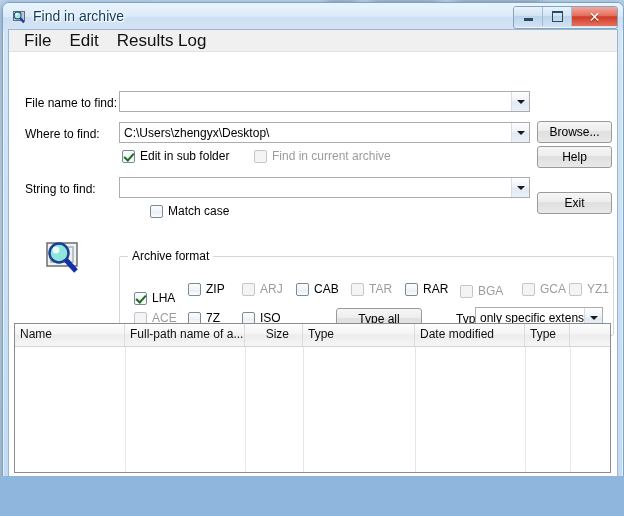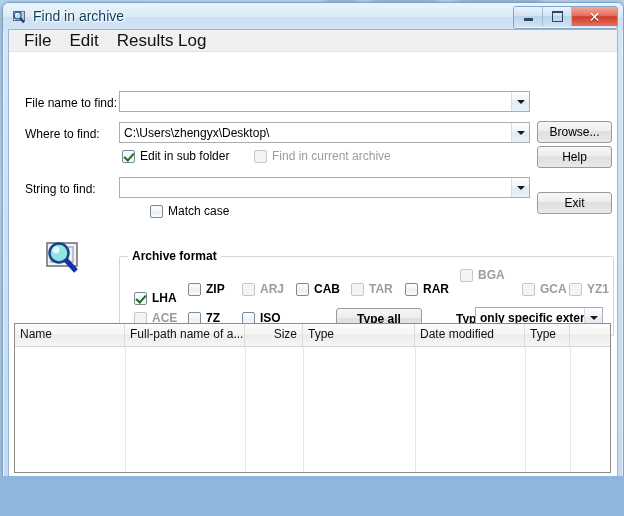--- a/index.html
+++ b/index.html
@@ -87,36 +87,36 @@
   .box{width:13px;height:13px;box-sizing:border-box;flex:0 0 13px;
     border:1px solid #7b8a97;border-radius:2px;
     background:linear-gradient(180deg,#fcfcfc,#f1f4f7 50%,#e7edf3 51%,#fbfcfd);
     position:relative;}
   .box.dis{border-color:#c2c7cc;background:#f4f4f4;}
   .box.chk::after{content:"";position:absolute;left:3px;top:0px;width:4px;height:8px;
     border:solid #1f6b1f;border-width:0 2px 2px 0;transform:rotate(42deg);}
   .cb.dis{color:#9c9c9c;}
 
   
-  .group{position:absolute;border:1px solid #d6d6d6;border-radius:2px;font-weight:bold;}
+  .group{position:absolute;border:1px solid #d6d6d6;border-radius:2px;}
   .group-title{position:absolute;top:-8px;left:8px;background:#fff;padding:0 4px;
     font-size:12px;color:#000;}
 
   .types-lbl{position:absolute;font-size:12px;}
 
   
   .magicon{position:absolute;}
 
   
   .listwrap{position:absolute;left:5px;top:293px;width:597px;height:150px;
     border:1px solid #8c8c8c;background:#fff;box-sizing:border-box;overflow:hidden;}
   .hdr{display:flex;height:22px;
     background:linear-gradient(180deg,#fdfdfd 0%,#f4f4f4 46%,#ececec 50%,#f6f6f6 100%);
     border-bottom:1px solid #d4d4d4;}
-  .hc{box-sizing:border-box;border-right:1px solid #dcdcdc;padding:3px 5px 0 5px;
+  .hc{box-sizing:border-box;border-right:1px solid #dcdcdc;padding:3px 13px 0 5px;
     font-size:12px;color:#111;overflow:hidden;white-space:nowrap;}
   .hc.r{text-align:right;}
   .rows{position:relative;height:126px;background:#fff;}
   .vline{position:absolute;top:0;bottom:0;width:1px;background:#e6e6e6;}
 
   .statusbar{position:absolute;left:5px;top:446px;width:597px;height:26px;
     background:#fff;border:1px solid #8c8c8c;box-sizing:border-box;}
 </style>
 </head>
 <body>
@@ -236,21 +236,21 @@
             <span>CAB</span>
           </div>
           <div class="cb dis" style="left:231px;top:25px;">
             <span class="box dis"></span>
             <span>TAR</span>
           </div>
           <div class="cb" style="left:285px;top:25px;">
             <span class="box"></span>
             <span>RAR</span>
           </div>
-          <div class="cb dis" style="left:340px;top:11px;justify-content:center;">
+          <div class="cb dis" style="left:340px;top:27px;justify-content:center;">
             <span class="box dis"></span>
             <span>BGA</span>
           </div>
           <div class="cb dis" style="left:395px;top:25px;margin-left:7px;">
             <span class="box dis"></span>
             <span>GCA</span>
           </div>
           <div class="cb dis" style="left:449px;top:25px;">
             <span class="box dis"></span>
             <span>YZ1</span>

